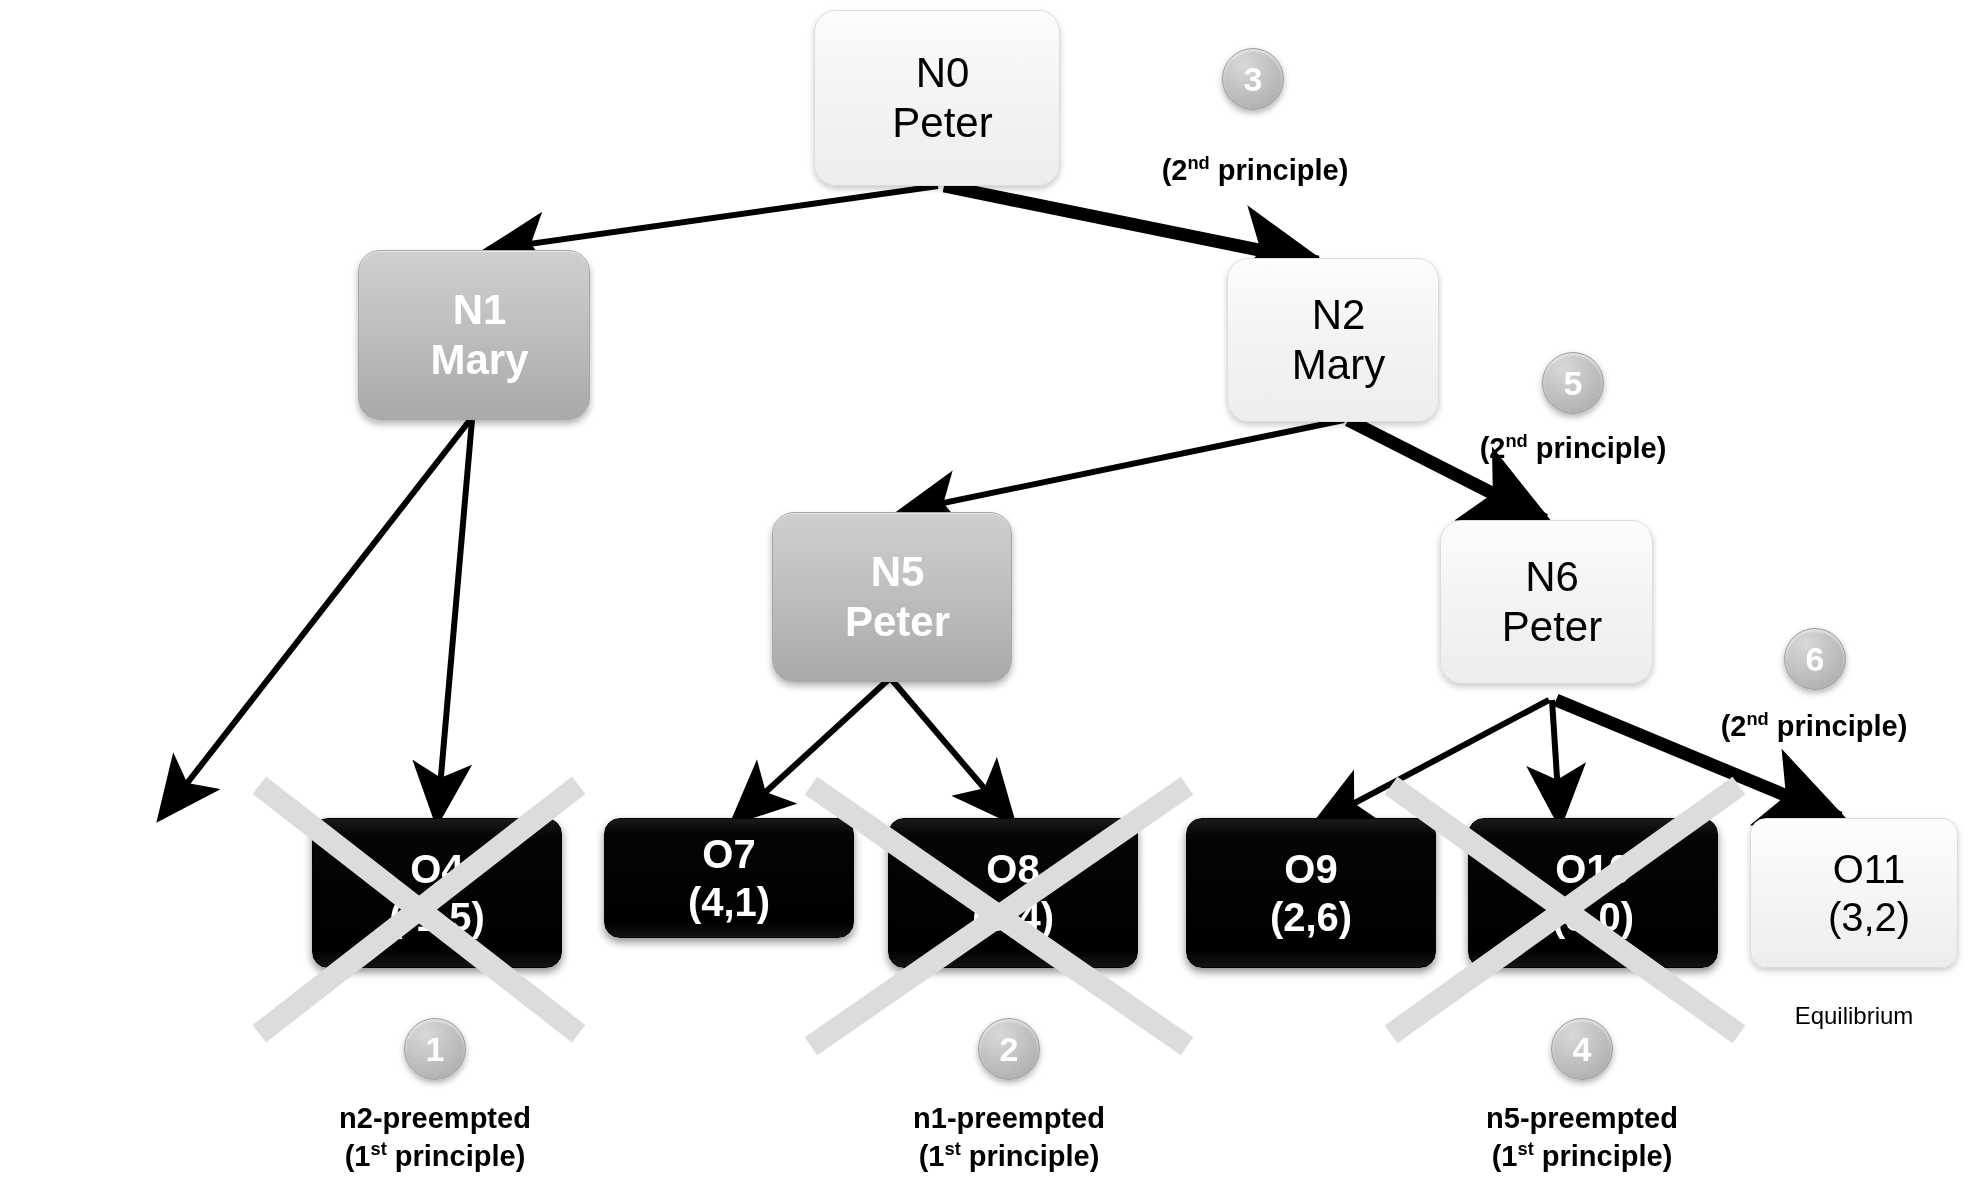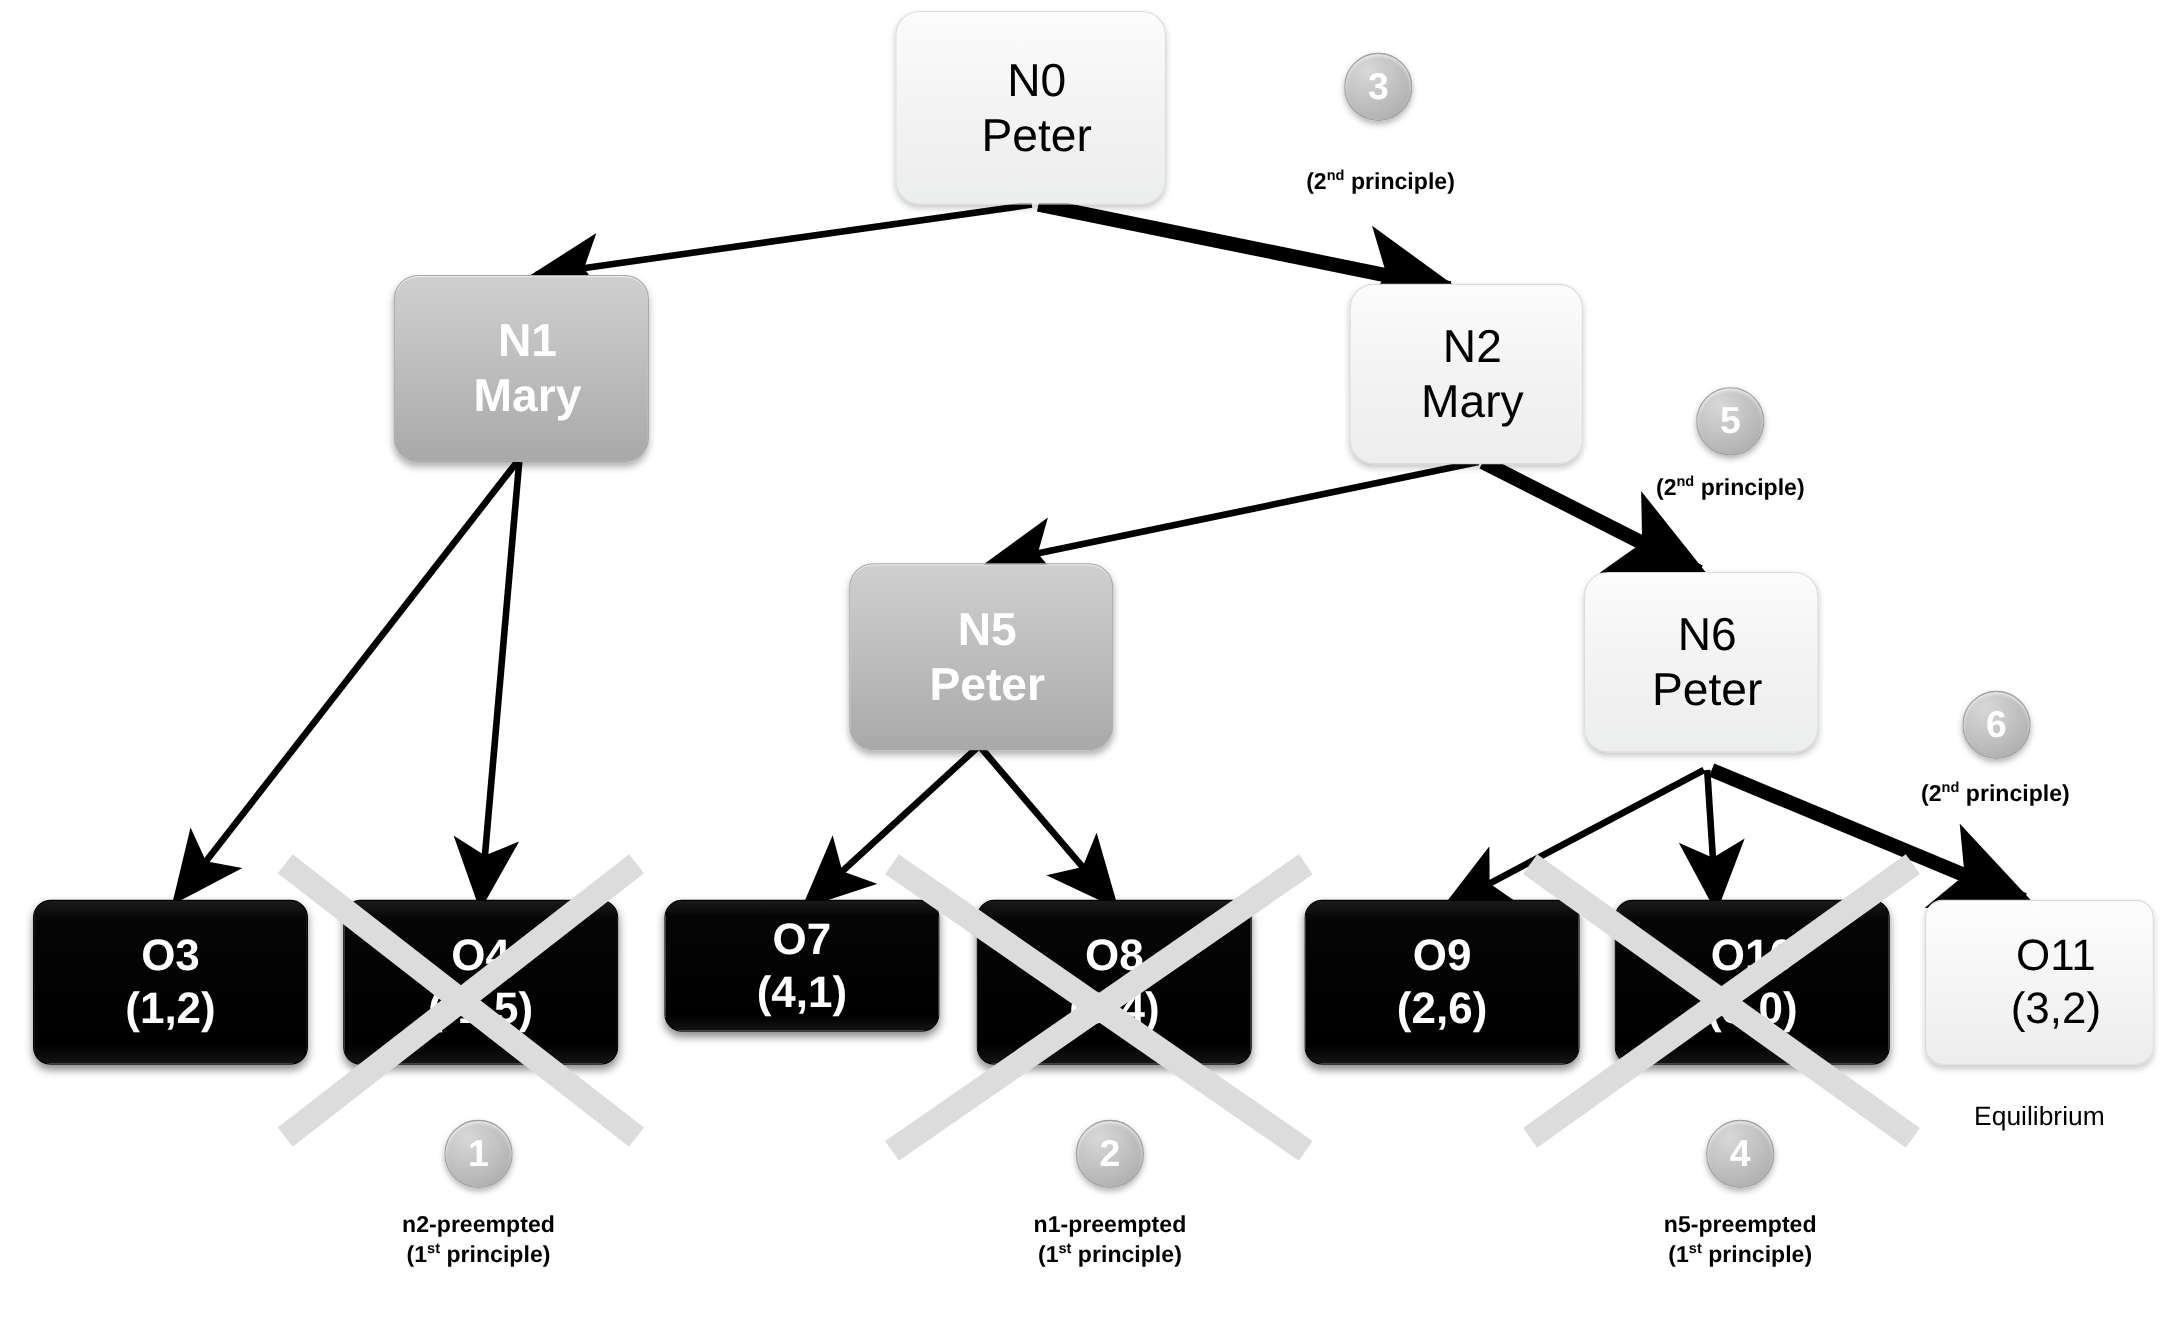--- a/index.html
+++ b/index.html
@@ -117,21 +117,21 @@
     z-index: 7;
     box-sizing: border-box;
   }
 
   
   .caption {
     position: absolute;
     text-align: center;
     color: #000000;
     font-weight: 700;
-    font-size: 21px;
+    font-size: 29px;
     line-height: 1.3;
     white-space: nowrap;
     z-index: 7;
   }
   .caption .ln { display: block; }
   .caption sup {
     font-size: 0.63em;
     vertical-align: super;
     line-height: 0;
   }
@@ -216,24 +216,20 @@
   <div class="node gray" style="left:772px; top:512px; width:240px; height:170px;">
     <span class="l1">N5</span>
     <span class="l2">Peter</span>
   </div>
 
   <div class="node light" style="left:1440px; top:520px; width:213px; height:164px;">
     <span class="l1">N6</span>
     <span class="l2">Peter</span>
   </div>
 
-  <div class="leaf black" style="left:30px; top:818px; width:250px; height:150px;">
-    <span class="l1">O3</span>
-    <span class="l2">(1,2)</span>
-  </div>
 
   <div class="leaf black" style="left:312px; top:818px; width:250px; height:150px;">
     <span class="l1">O4</span>
     <span class="l2">(-1,5)</span>
   </div>
 
   <div class="leaf black" style="left:604px; top:818px; width:250px; height:120px;">
     <span class="l1">O7</span>
     <span class="l2">(4,1)</span>
   </div>

